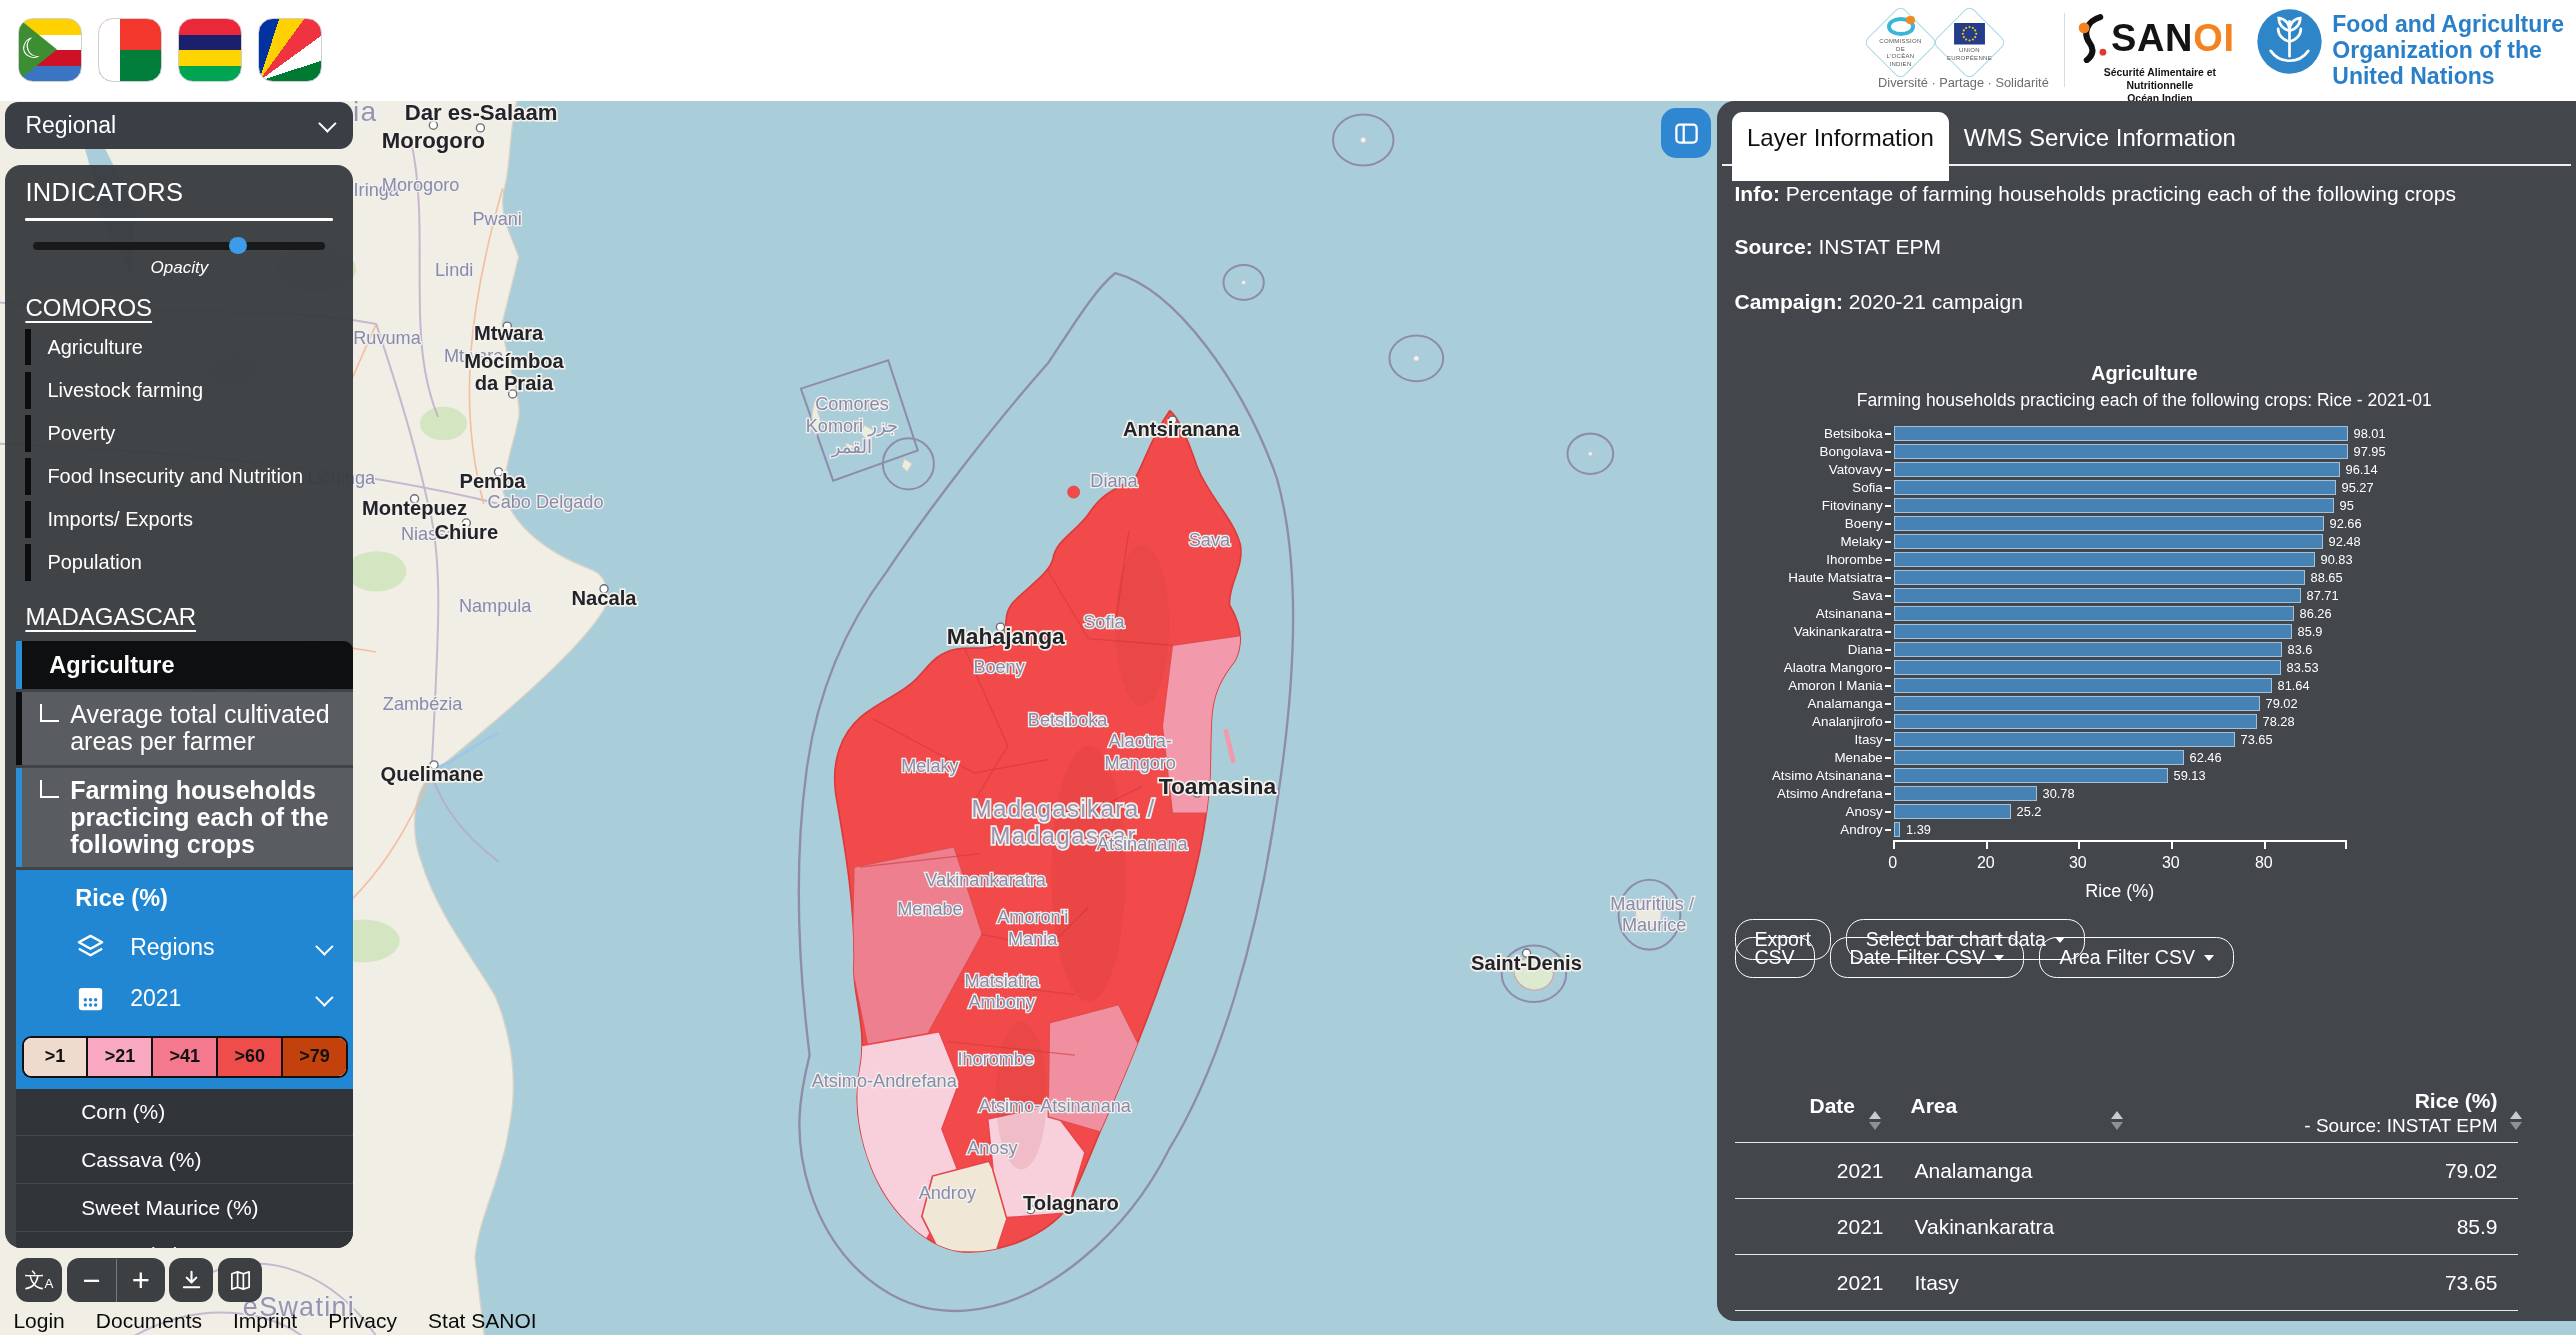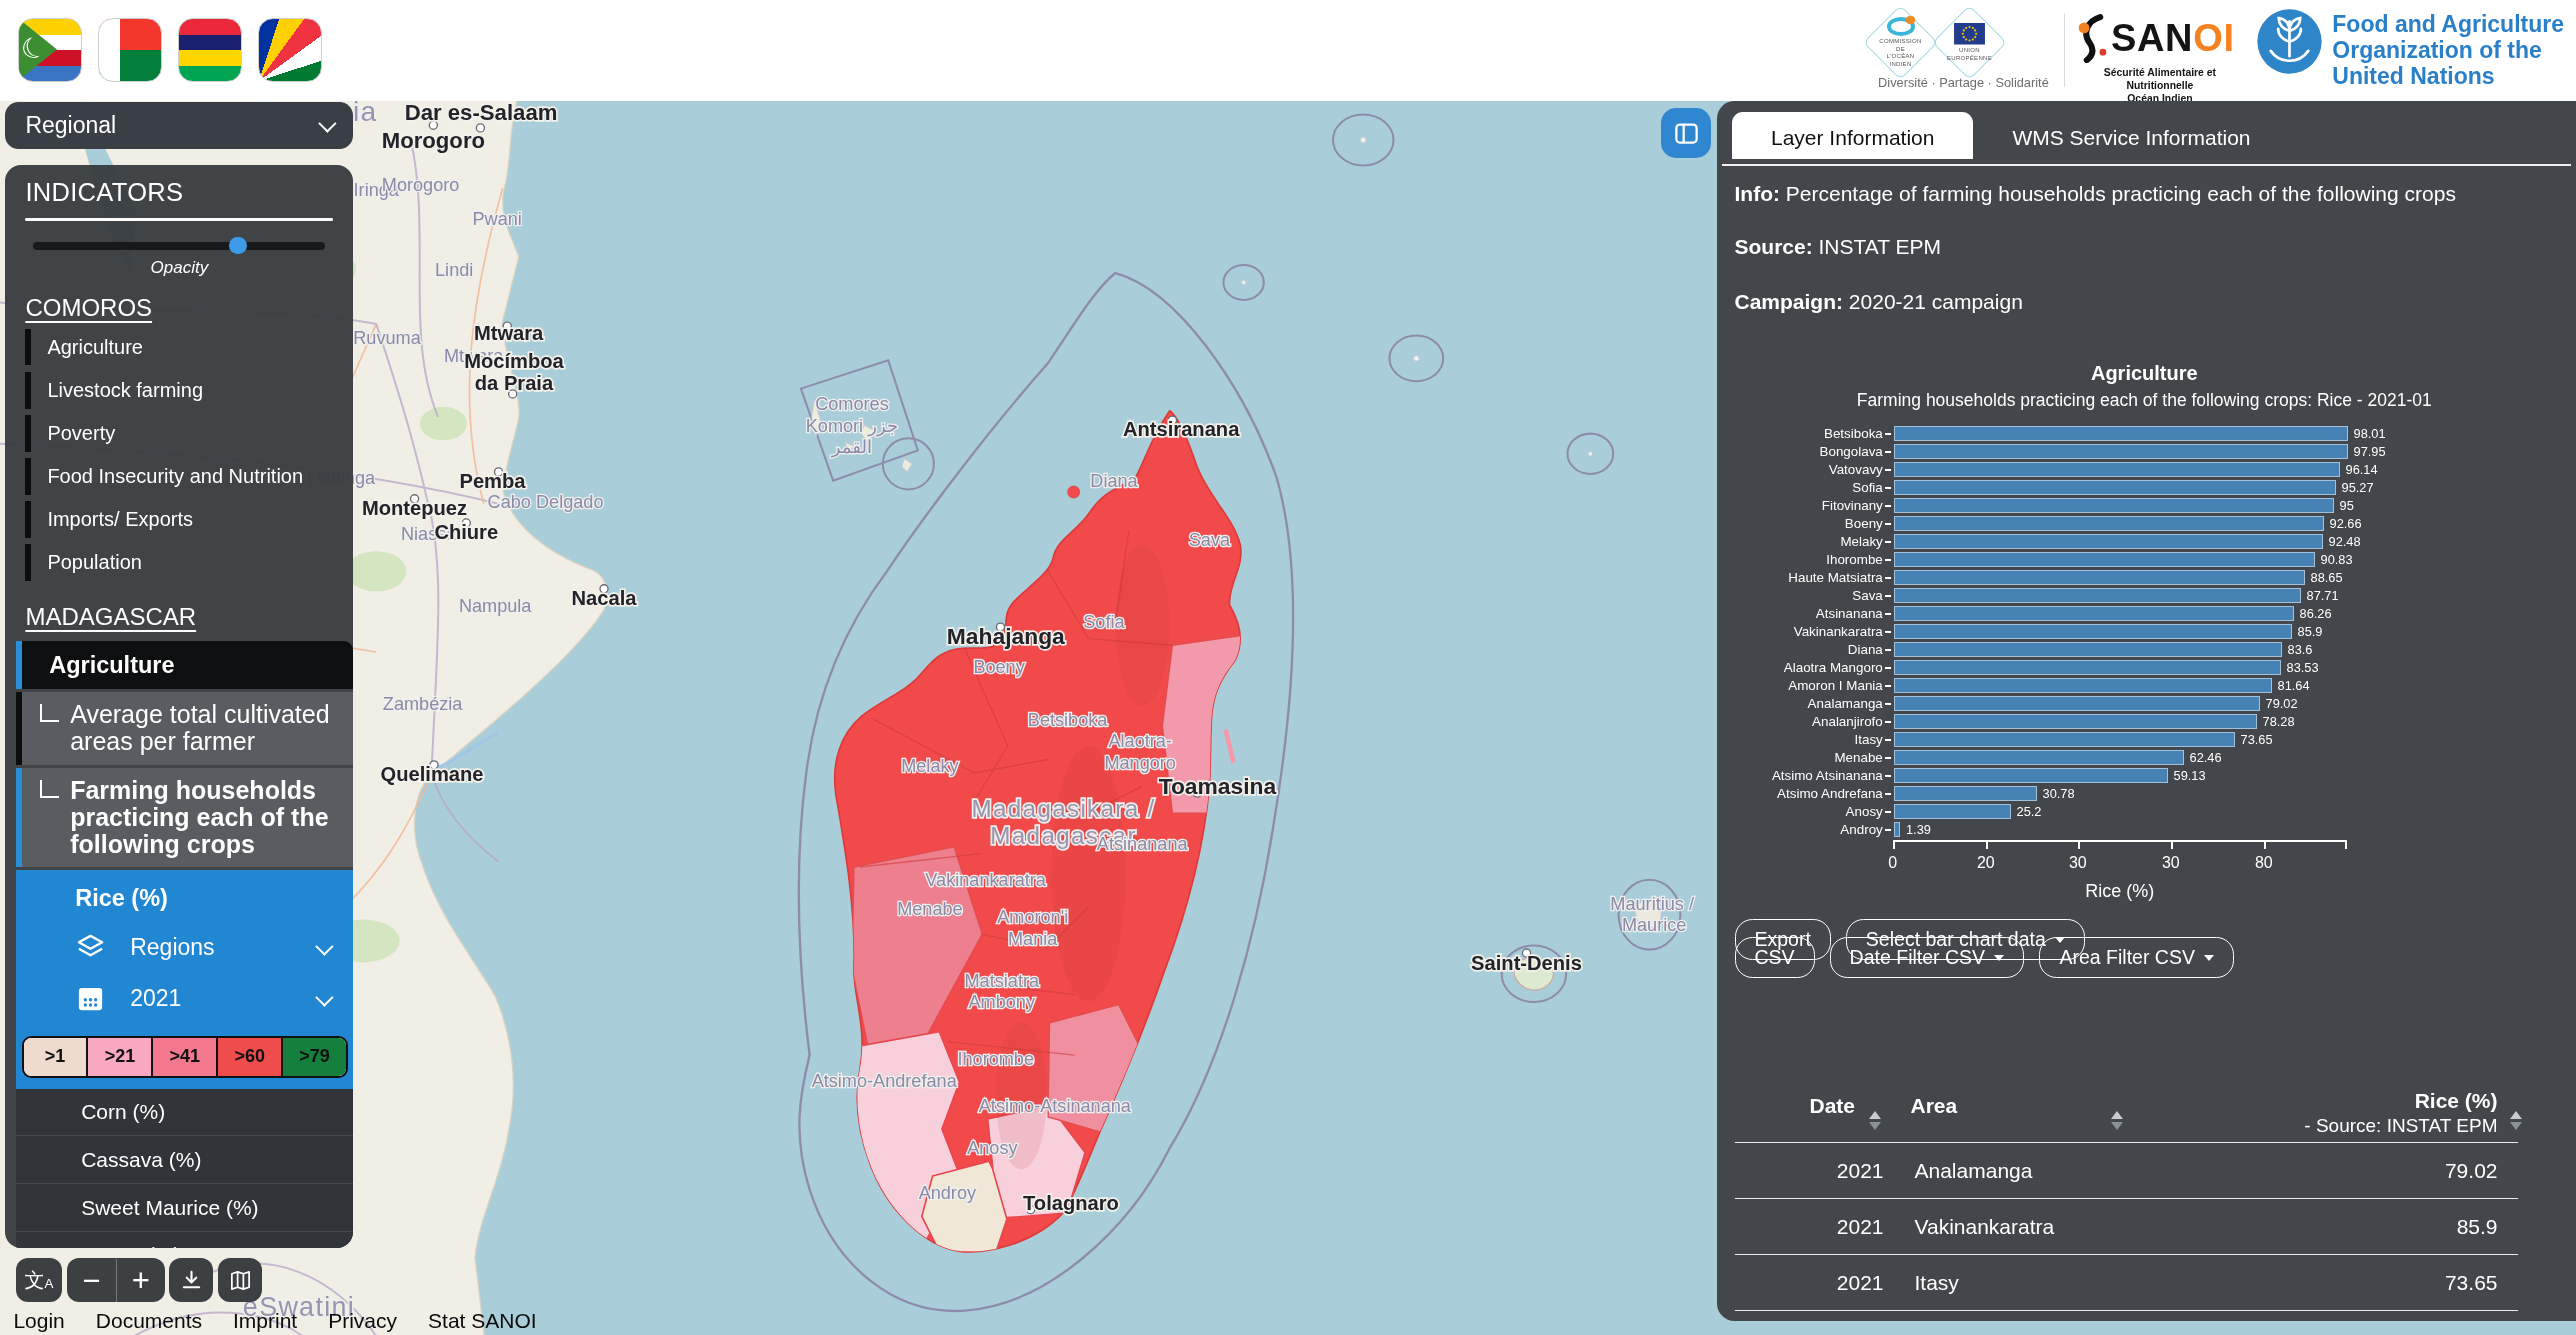--- a/index.html
+++ b/index.html
@@ -72,21 +72,21 @@
   .m-zoom .half{flex:1;text-align:center;line-height:43px}
   .m-zoom .half:first-child{border-right:0.7px solid rgba(255,255,255,.3)}
   .m-dl{left:169px;width:44px}
   .m-map{left:218px;width:44px}
   .footer{position:absolute;left:13.4px;bottom:2.7px;z-index:50;display:flex;gap:31px;font-size:21px;color:#0b0b0b}
   .footer a{color:#0b0b0b;text-decoration:none;cursor:pointer}
   
   .toggle{position:absolute;left:1661px;top:108px;width:50px;height:50px;background:#2f87d2;border-radius:15px;z-index:35;display:flex;align-items:center;justify-content:center;cursor:pointer}
   .panel{position:absolute;top:101px;left:1717px;right:0;height:1220px;background:#43474b;border-radius:17.5px 0 0 17.5px;z-index:40;color:#fff}
   .tabs{position:absolute;top:10.8px;left:15px;display:flex}
-  .tab{height:47px;line-height:52px;padding:0 39px;font-size:21px;color:#fff;cursor:pointer}
+  .tab{height:69px;line-height:52px;padding:0 15px;font-size:24px;color:#fff;cursor:pointer}
   .tab.active{background:#fff;color:#101010;border-radius:10.8px 10.8px 0 0}
   .tabline{position:absolute;top:63px;left:5.4px;right:5.4px;height:2px;background:#fff;opacity:.92}
   .meta{position:absolute;left:17.5px;font-size:21px}
   .meta b{font-weight:bold}
   .chart{position:absolute;left:10.8px;top:261px;width:833px}
   .ctitle{text-align:center;font-size:20px;font-weight:bold}
   .csub{text-align:center;font-size:17.5px;margin-top:5.4px}
   .plot{margin-top:13.4px}
   .crow{display:flex;align-items:center;height:18px}
   .clab{width:155px;text-align:right;font-size:13.4px;white-space:nowrap;flex:none}
@@ -419,21 +419,21 @@
             </g>
         </svg>
         <span class="brow-label">2021</span>
         <span class="chev"></span>
       </div>
       <div class="legend" id="legend">
           <span class="chip" style="background: rgb(238, 219, 205);">&gt;1</span>
           <span class="chip" style="background: rgb(249, 168, 194);">&gt;21</span>
           <span class="chip" style="background: rgb(244, 121, 143);">&gt;41</span>
           <span class="chip" style="background: rgb(239, 76, 76);">&gt;60</span>
-          <span class="chip" style="background: #15803d;">&gt;79</span>
+          <span class="chip" style="background: #c2410c;">&gt;79</span>
         </div>
     </div>
     <div class="croplist" id="croplist">
         <div class="crop">Corn (%)</div>
         <div class="crop">Cassava (%)</div>
         <div class="crop">Sweet Maurice (%)</div>
         <div class="crop">Cocoa (%)</div>
       </div>
   </div>
 

